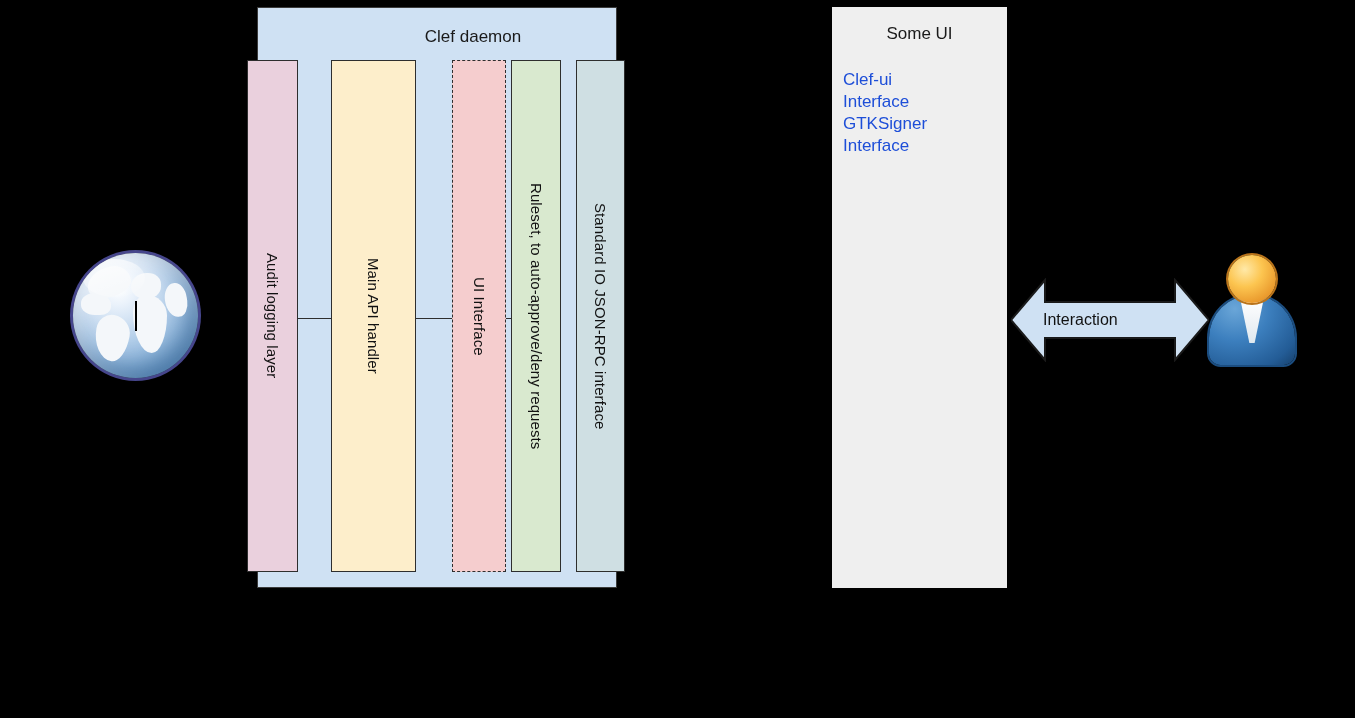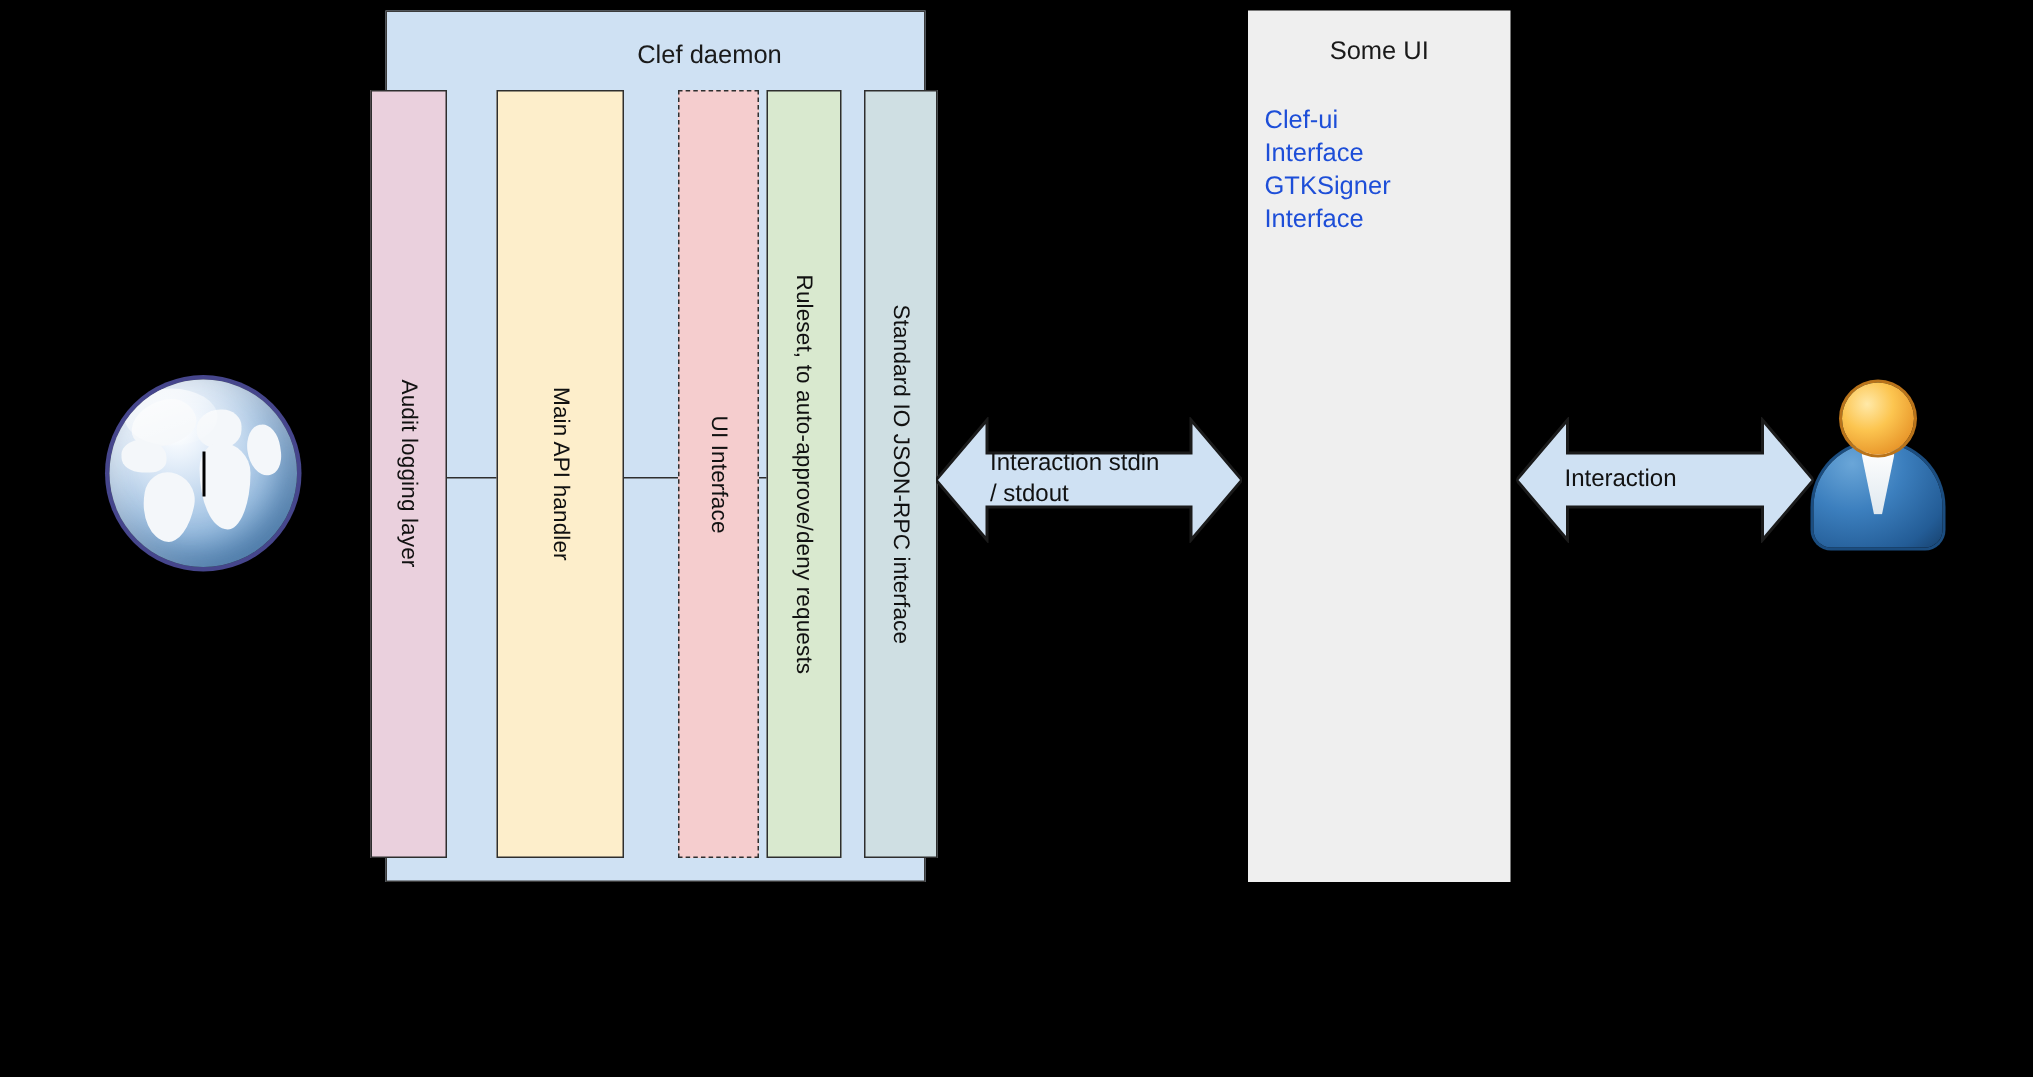--- a/index.html
+++ b/index.html
@@ -111,27 +111,20 @@
   <div class="vbox vb-ui">
     <span>UI Interface</span>
   </div>
   <div class="vbox vb-rules">
     <span>Ruleset, to auto-approve/deny requests</span>
   </div>
   <div class="vbox vb-stdio">
     <span>Standard IO JSON-RPC interface</span>
   </div>
 
-  <div class="darrow arrow-stdio">
-    <svg viewBox="0 0 204 84" preserveAspectRatio="none">
-      <polygon points="0,42 34,2 34,24 170,24 170,2 204,42 170,82 170,60 34,60 34,82" fill="#cfe1f3" stroke="#1a1a1a" stroke-width="2"></polygon>
-    </svg>
-    <div class="lab">Interaction stdin
-/ stdout</div>
-  </div>
 
   <div class="someui">
     <div class="someui-title">Some UI</div>
     <div class="someui-list">
       <div>Clef-ui</div>
       <div>Interface</div>
       <div>GTKSigner</div>
       <div>Interface</div>
     </div>
   </div>

